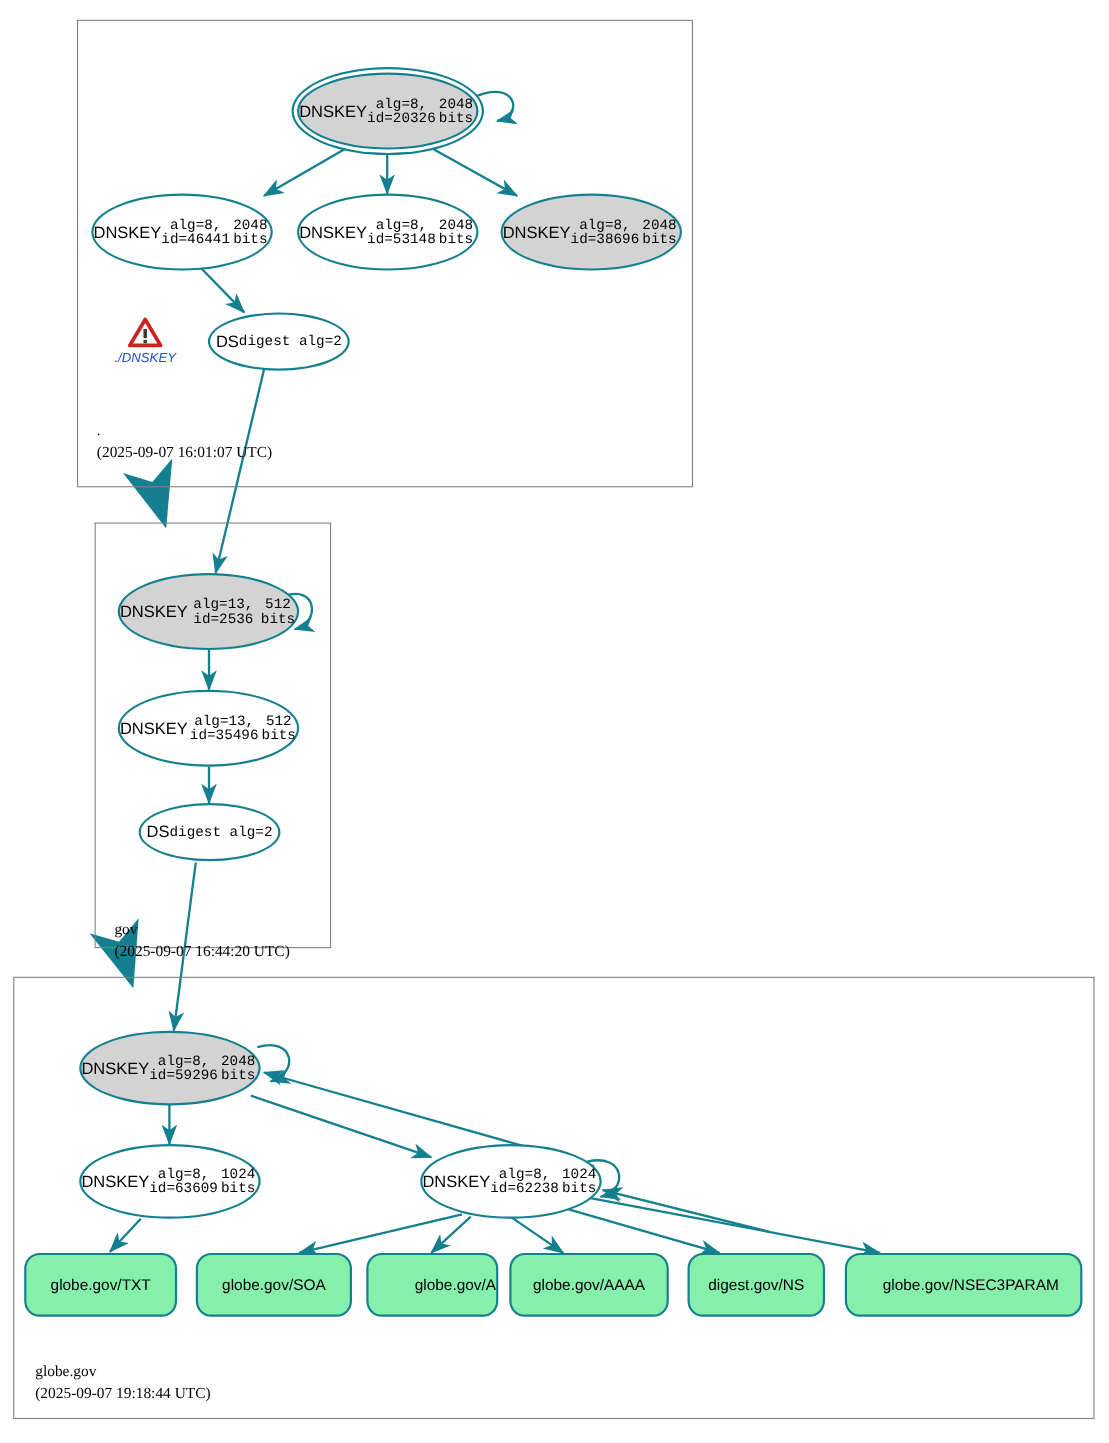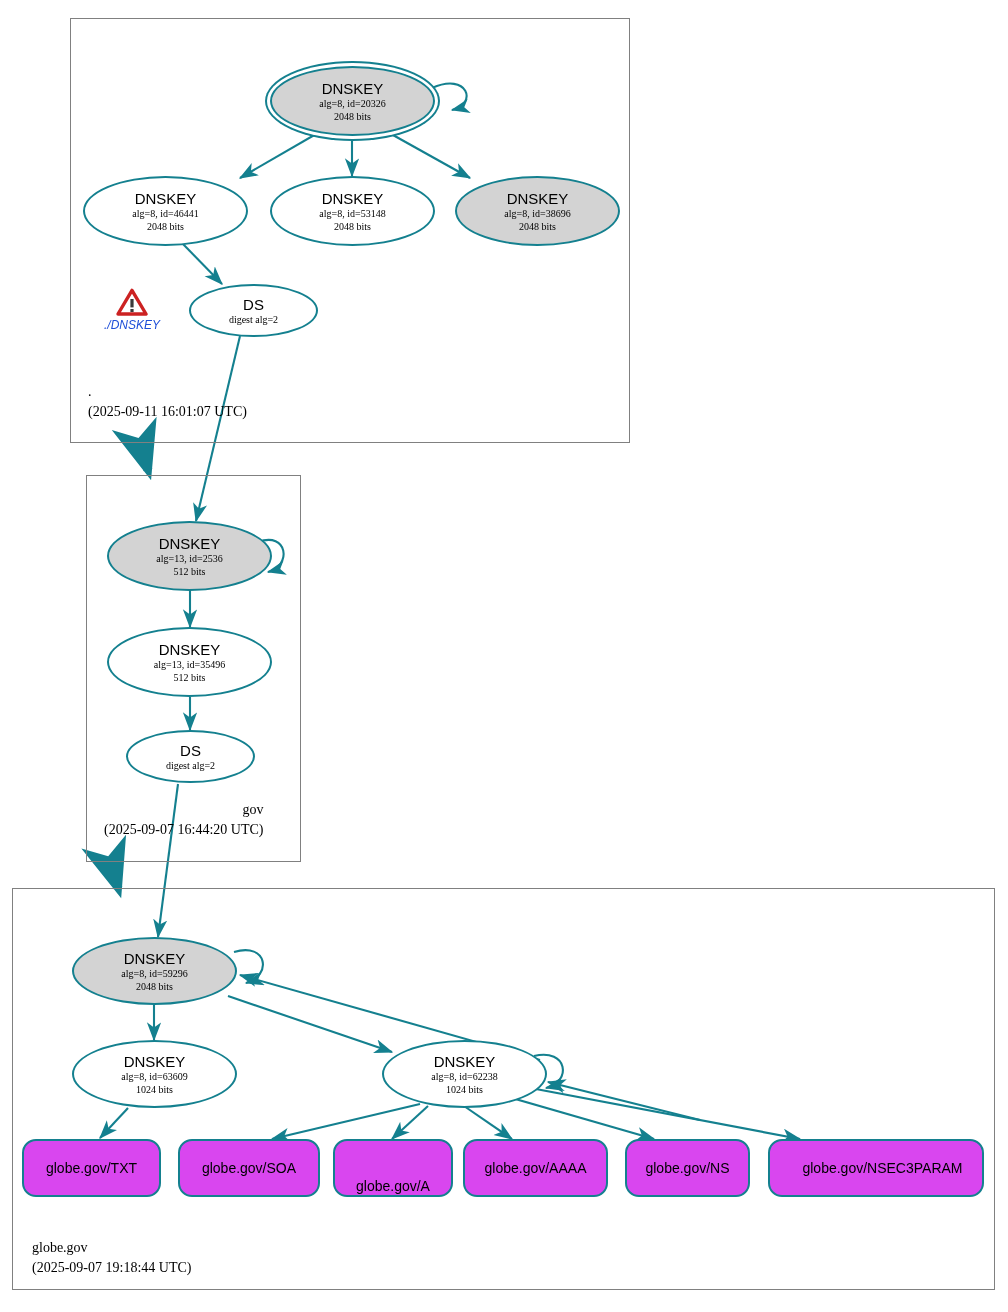--- a/index.html
+++ b/index.html
@@ -10,53 +10,53 @@
   .zonebox{
     position:absolute;
     border:1px solid #808080;
     background:transparent;
     box-sizing:border-box;
   }
 
   .node{
     position:absolute;
     display:flex;
-    flex-direction:column;
+    flex-direction:row;
     align-items:center;
     justify-content:center;
     box-sizing:border-box;
     text-align:center;
   }
 
   .ellipse{
     border:2px solid #14808f;
     border-radius:50%;
     background:#ffffff;
   }
   .ellipse.filled{background:#d3d3d3;}
   .ellipse.anchor{
     box-shadow:0 0 0 3px #ffffff, 0 0 0 5px #14808f;
   }
 
   .rrset{
     border:2px solid #14808f;
     border-radius:14px;
-    background:#d946ef;
+    background:#86efac;
   }
 
   .n-title{
     font-family:"Liberation Sans",sans-serif;
     font-size:15px;
     color:#000;
     line-height:17px;
     letter-spacing:0px;
   }
   .n-sub{
-    font-family:Liberation Serif, serif;
-    font-size:10px;
+    font-family:Liberation Mono, monospace;
+    font-size:13px;
     color:#000;
     line-height:13px;
   }
   .rrset .n-title{font-size:14px;white-space:nowrap;}
 
   .zonelabel{
     position:absolute;
     font-family:"Liberation Serif",serif;
     font-size:14px;
     color:#000;
@@ -186,41 +186,41 @@
     <svg width="32" height="29" viewBox="0 0 32 29">
       <path d="M16,2.4 L30,26 L2,26 Z" fill="#ffffff" stroke="#cc2222" stroke-width="3.4" stroke-linejoin="round"></path>
       <rect x="14.4" y="11" width="3.2" height="8.4" fill="#3a3a3a"></rect>
       <rect x="14.4" y="21" width="3.2" height="3.0" fill="#3a3a3a"></rect>
     </svg>
     <div class="warnlabel">./DNSKEY</div>
   </div>
 
   <div class="zonelabel" style="left:88px;top:382px;">
     <span class="zname">.</span>
-    <span class="ztime">(2025-09-11 16:01:07 UTC)</span>
+    <span class="ztime">(2025-09-07 16:01:07 UTC)</span>
   </div>
 
   <div class="node ellipse filled" style="left:107px;top:521px;width:165px;height:70px;">
     <div class="n-title">DNSKEY</div>
     <div class="n-sub">alg=13, id=2536</div>
     <div class="n-sub">512 bits</div>
   </div>
 
   <div class="node ellipse" style="left:107px;top:627px;width:165px;height:70px;">
     <div class="n-title">DNSKEY</div>
     <div class="n-sub">alg=13, id=35496</div>
     <div class="n-sub">512 bits</div>
   </div>
 
   <div class="node ellipse" style="left:126px;top:730px;width:129px;height:53px;">
     <div class="n-title">DS</div>
     <div class="n-sub">digest alg=2</div>
   </div>
 
-  <div class="zonelabel" style="left:104px;top:800px;text-align:right;">
+  <div class="zonelabel" style="left:104px;top:836px;">
     <span class="zname">gov</span>
     <span class="ztime">(2025-09-07 16:44:20 UTC)</span>
   </div>
 
   <div class="node ellipse filled" style="left:72px;top:937px;width:165px;height:68px;">
     <div class="n-title">DNSKEY</div>
     <div class="n-sub">alg=8, id=59296</div>
     <div class="n-sub">2048 bits</div>
   </div>
 
@@ -242,21 +242,21 @@
   <div class="node rrset" style="left:178px;top:1139px;width:142px;height:58px;justify-content:center;">
     <div class="n-title">globe.gov/SOA</div>
   </div>
   <div class="node rrset" style="left:333px;top:1139px;width:120px;height:58px;justify-content:flex-end;">
     <div class="n-title">globe.gov/A</div>
   </div>
   <div class="node rrset" style="left:463px;top:1139px;width:145px;height:58px;">
     <div class="n-title">globe.gov/AAAA</div>
   </div>
   <div class="node rrset" style="left:625px;top:1139px;width:125px;height:58px;">
-    <div class="n-title">globe.gov/NS</div>
+    <div class="n-title">digest.gov/NS</div>
   </div>
   <div class="node rrset" style="left:768px;top:1139px;width:216px;height:58px;padding-left:13px;">
     <div class="n-title">globe.gov/NSEC3PARAM</div>
   </div>
 
   <div class="zonelabel" style="left:32px;top:1238px;">
     <span class="zname">globe.gov</span>
     <span class="ztime">(2025-09-07 19:18:44 UTC)</span>
   </div>
 

